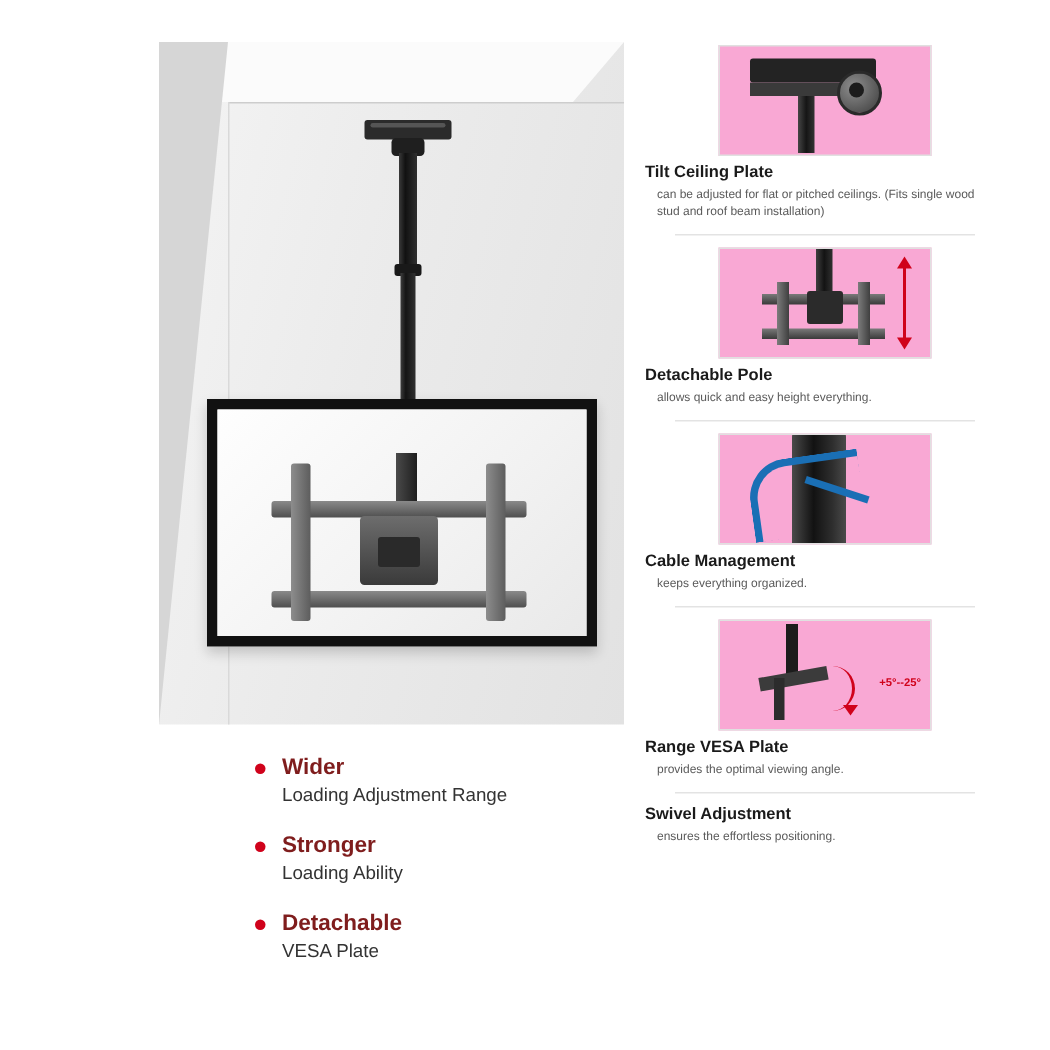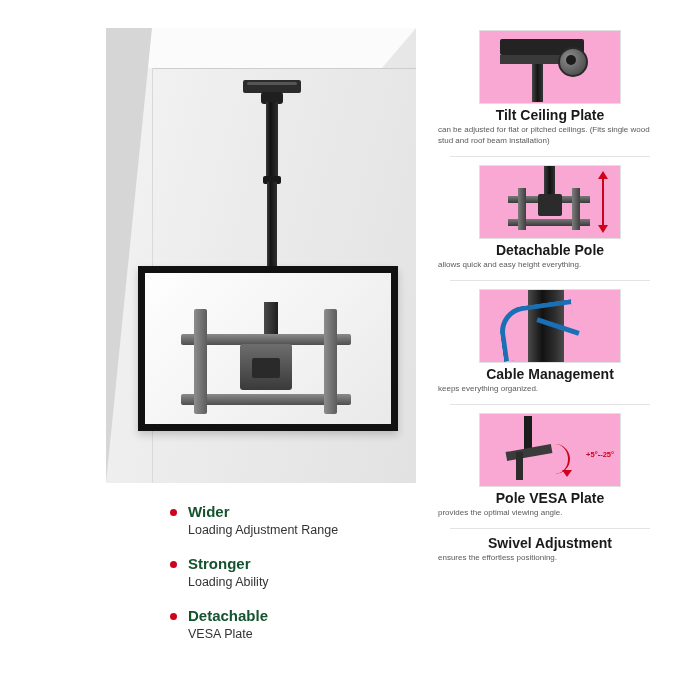--- a/index.html
+++ b/index.html
@@ -197,21 +197,21 @@
   .feature .dot {
     position: absolute;
     left: 0; top: 6px;
     width: 7px; height: 7px;
     border-radius: 50%;
     background: #d0021b;
   }
   .feature .f-title {
     font-size: 15px;
     font-weight: bold;
-    color: #14532d;
+    color: #7f1d1d;
     line-height: 18px;
   }
   .feature .f-sub {
     font-size: 12.5px;
     color: #333333;
     line-height: 16px;
     margin-top: 1px;
   }
 
   
@@ -229,22 +229,22 @@
     width: 140px;
     height: 72px;
     margin: 0 auto;
     background: #f9a8d4;
     border: 1px solid #e0e0e0;
     position: relative;
     overflow: hidden;
   }
   .callout.tall .thumb { height: 78px; }
   .callout .c-title {
-    text-align: center;
-    font-size: 14px;
+    text-align: left;
+    font-size: 11px;
     font-weight: bold;
     color: #1a1a1a;
     margin-top: 5px;
     line-height: 13px;
   }
   .callout .c-desc {
     text-align: left;
     font-size: 8px;
     color: #5a5a5a;
     line-height: 11px;
@@ -494,21 +494,21 @@
     <div class="divider"></div>
 
     <div class="callout">
       <div class="thumb">
         <div class="t4-pole"></div>
         <div class="t4-plate"></div>
         <div class="t4-vert"></div>
         <div class="t4-arcarrow"></div>
         <div class="t4-label">+5°--25°</div>
       </div>
-      <div class="c-title">Pole VESA Plate</div>
+      <div class="c-title">Range VESA Plate</div>
       <div class="c-desc">provides the optimal viewing angle.</div>
     </div>
 
     <div class="divider"></div>
 
     <div class="callout tall">
       <div class="c-title">Swivel Adjustment</div>
       <div class="c-desc">ensures the effortless positioning.</div>
     </div>
 

